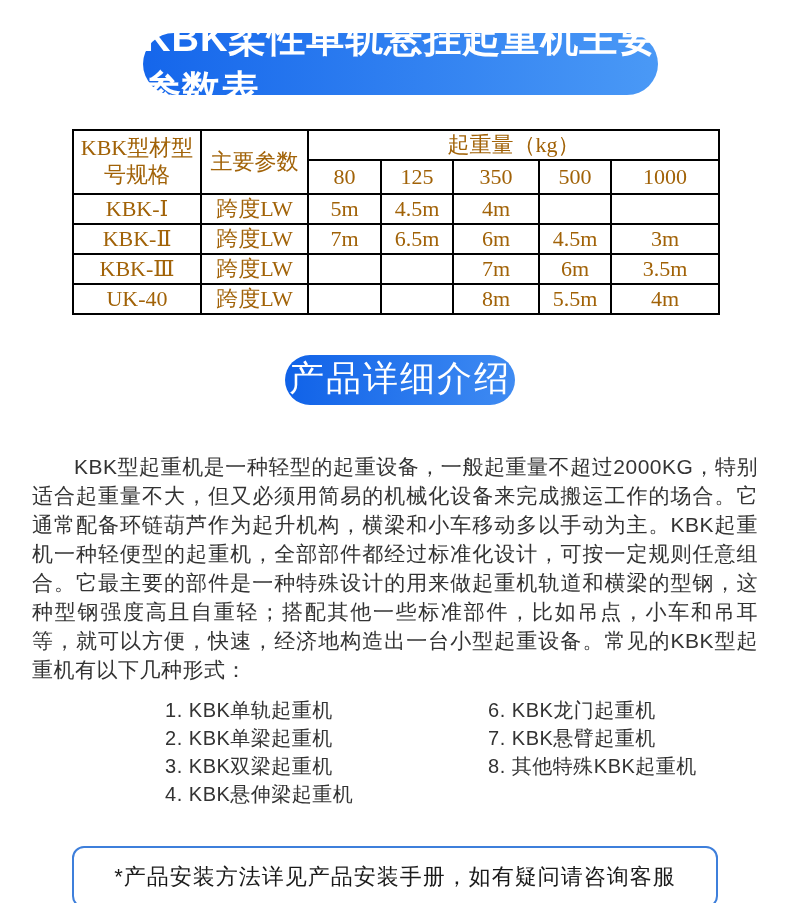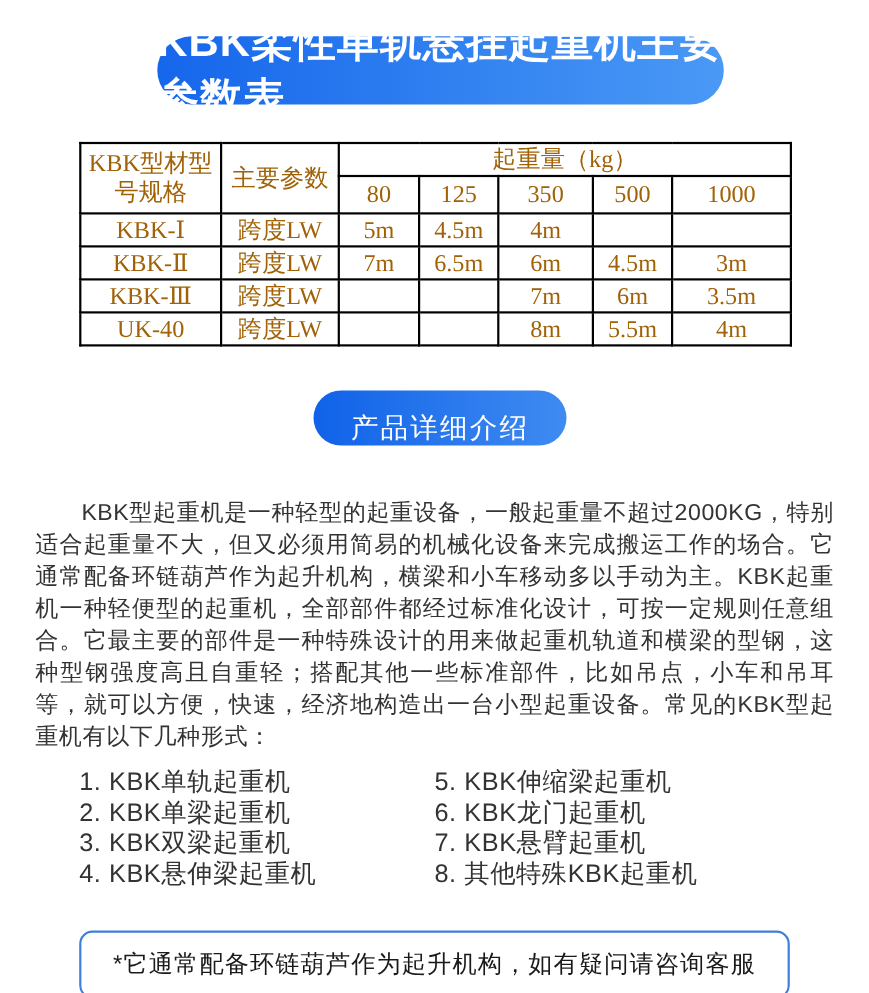--- a/index.html
+++ b/index.html
@@ -38,39 +38,40 @@
   }
   .param-table thead tr:first-child th { height: 30px; }
   .param-table thead tr:last-child th { height: 34px; }
   .param-table tbody td { height: 30px; }
   .section-btn {
     margin: 40px 0 0 285px;
     width: 230px; height: 50px;
     border-radius: 25px;
     background: linear-gradient(90deg, var(--button-gradient-left, #1062e8), var(--button-gradient-right, #3f8bf2));
     color: #ffffff;
-    display: flex; align-items: flex-end; justify-content: center;
-    font-size: 25px; font-weight: 500; letter-spacing: 2px;
+    display: flex; align-items: flex-start; justify-content: center;
+    font-size: 35px; font-weight: 500; letter-spacing: 2px;
   }
   .intro {
     margin: 47px 32px 10px 32px;
     font-size: 21px;
     line-height: 29px;
     letter-spacing: 0.5px;
     color: var(--body-text, #333333);
     text-align: justify;
     text-indent: 2em;
   }
   .crane-list {
     margin: 12px 0 0 72px;
     display: flex;
-    font-size: 23px;
+    font-size: 20px;
     line-height: 28px;
     letter-spacing: 0.5px;
     color: var(--body-text, #333333);
+    justify-content: center;
   }
   .crane-col { display: flex; flex-direction: column; }
   .crane-col.left { width: 323px; }
   .footer-note {
     margin: 38px 0 0 72px;
     width: 646px; height: 62px;
     border: 2px solid var(--note-border, #3e7fdb);
     border-radius: 12px;
     background: #ffffff;
     display: flex; align-items: center; justify-content: center;
@@ -156,22 +157,21 @@
 <p class="intro">KBK型起重机是一种轻型的起重设备，一般起重量不超过2000KG，特别适合起重量不大，但又必须用简易的机械化设备来完成搬运工作的场合。它通常配备环链葫芦作为起升机构，横梁和小车移动多以手动为主。KBK起重机一种轻便型的起重机，全部部件都经过标准化设计，可按一定规则任意组合。它最主要的部件是一种特殊设计的用来做起重机轨道和横梁的型钢，这种型钢强度高且自重轻；搭配其他一些标准部件，比如吊点，小车和吊耳等，就可以方便，快速，经济地构造出一台小型起重设备。常见的KBK型起重机有以下几种形式：</p>
 
 <div class="crane-list">
   <div class="crane-col left">
     <div>1. KBK单轨起重机</div>
     <div>2. KBK单梁起重机</div>
     <div>3. KBK双梁起重机</div>
     <div>4. KBK悬伸梁起重机</div>
   </div>
   <div class="crane-col right">
-    <div>5. KBK伸缩梁起重机</div>
     <div>6. KBK龙门起重机</div>
     <div>7. KBK悬臂起重机</div>
     <div>8. 其他特殊KBK起重机</div>
   </div>
 </div>
 
 <div class="footer-note">
-  <span>*它通常配备环链葫芦作为起升机构，如有疑问请咨询客服</span>
+  <span>*产品安装方法详见产品安装手册，如有疑问请咨询客服</span>
 </div>
 
 </body></html>

